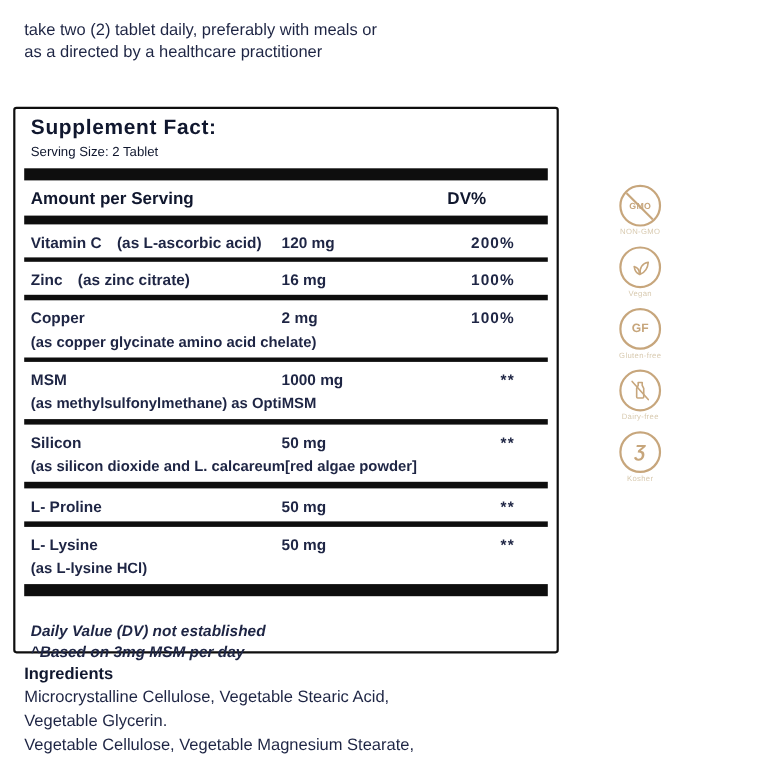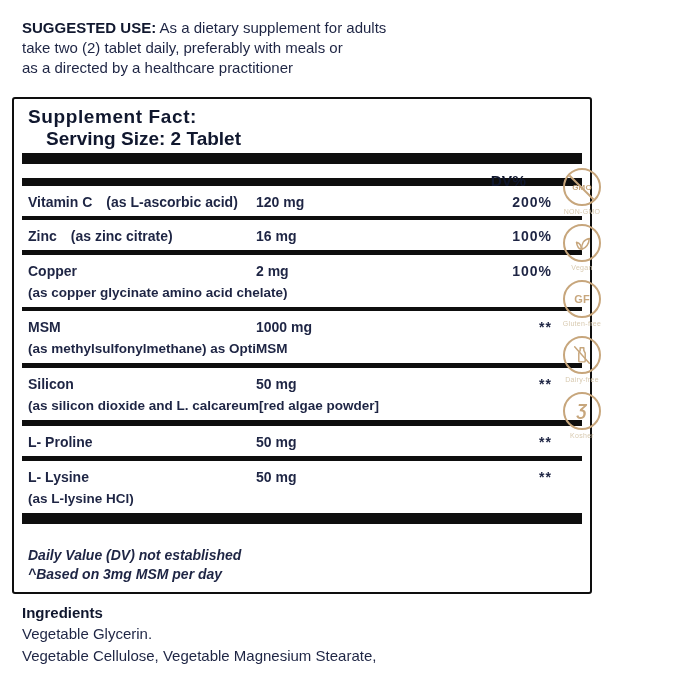--- a/index.html
+++ b/index.html
@@ -9,25 +9,25 @@
   html,body{margin:0;padding:0;background:#fff;}
   .page{position:relative;width:690px;height:700px;background:#ffffff;overflow:hidden;
         font-family:"Liberation Sans",sans-serif;color:var(--text);}
 
   
   .suggested{position:absolute;left:22px;top:18px;width:420px;font-size:15px;
              line-height:20px;color:var(--text);}
   .suggested b{color:var(--heading);}
 
   
-  .panel{position:absolute;left:12px;top:97px;width:580px;height:497px;box-sizing:border-box;
+  .panel{position:absolute;left:12px;top:97px;width:496px;height:497px;box-sizing:border-box;
          border:2px solid var(--bar);border-radius:3px;padding:6px 14px 0 14px;background:#fff;}
   .panel-title{font-size:19px;font-weight:700;letter-spacing:.6px;color:var(--heading);
                line-height:24px;}
-  .serving{font-size:19px;font-weight:700;color:var(--heading);line-height:19px;margin-left:18px;}
+  .serving{font-size:12px;font-weight:400;color:var(--heading);line-height:19px;}
   .bar{background:var(--bar);margin-left:-6px;margin-right:-6px;}
   .bar-lg{height:11px;margin-top:5px;}
   .bar-md{height:8px;}
   .bar-end{height:11px;}
   .d4{height:4px;} .d5{height:5px;} .d6{height:6px;}
 
   .hdr{position:relative;padding:8px 0 6px 0;font-size:15.5px;font-weight:700;color:var(--heading);
        line-height:18px;}
   .hdr-dv{position:absolute;right:50px;top:8px;}
 
@@ -59,31 +59,31 @@
   .gf-text{font-size:11px;font-weight:700;color:var(--badge);text-align:right;}
   .kosher-glyph{font-size:16px;font-weight:700;color:var(--badge);font-style:italic;}
   .icon-svg{stroke:var(--badge);fill:none;stroke-width:1.6;stroke-linecap:round;stroke-linejoin:round;}
 </style>
 </head>
 <body>
 
 <div class="page">
 
   <div class="suggested">
-    <div><b>SUGGESTED USE:</b> <span>As a dietary supplement for adults</span></div>
     <div>take two (2) tablet daily, preferably with meals or</div>
     <div>as a directed by a healthcare practitioner</div>
   </div>
 
   <div class="panel">
     <div class="panel-title">Supplement Fact:</div>
     <div class="serving">Serving Size: 2 Tablet</div>
     <div class="bar bar-lg"></div>
 
     <div class="hdr">
+      <span>Amount per Serving</span>
       <span class="hdr-dv">DV%</span>
     </div>
     <div class="bar bar-md"></div>
 
     <div class="row">
       <span>Vitamin C</span><span class="note">(as L-ascorbic acid)</span>
       <span class="amt">120 mg</span>
       <span class="dv">200%</span>
       
     </div>
@@ -138,20 +138,21 @@
     <div class="bar bar-end"></div>
 
     <div class="foot">
       <div>Daily Value (DV) not established</div>
       <div>^Based on 3mg MSM per day</div>
     </div>
   </div>
 
   <div class="ingredients">
     <div class="ing-title">Ingredients</div>
+    <div class="ing-line">Microcrystalline Cellulose, Vegetable Stearic Acid,</div>
     <div class="ing-line">Vegetable Glycerin.</div>
     <div class="ing-line">Vegetable Cellulose,  Vegetable Magnesium Stearate,</div>
   </div>
 
   <div class="badges">
 
     <div class="badge">
       <div class="circle">
         <span class="gmo-text">GMO</span>
         <span class="slash"></span>

